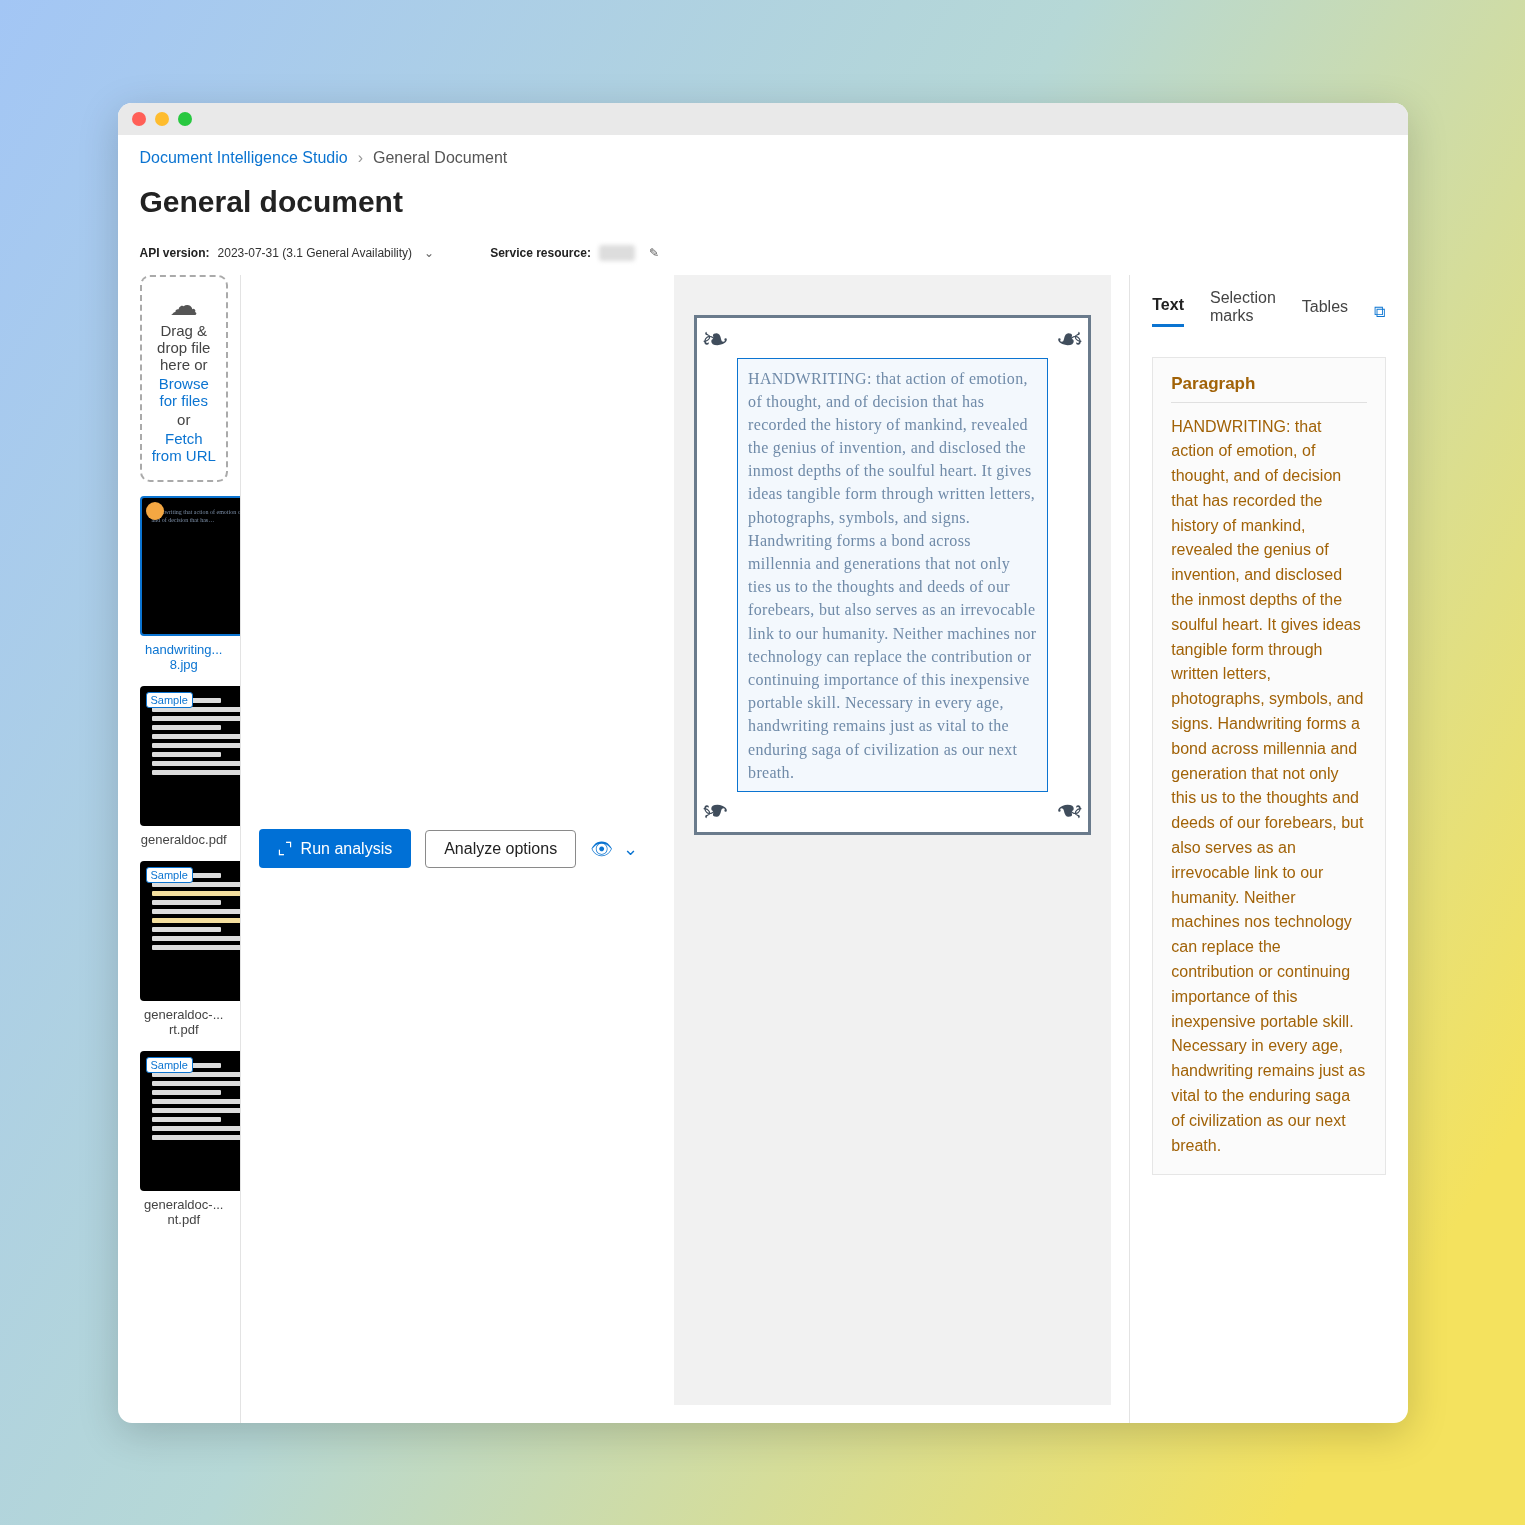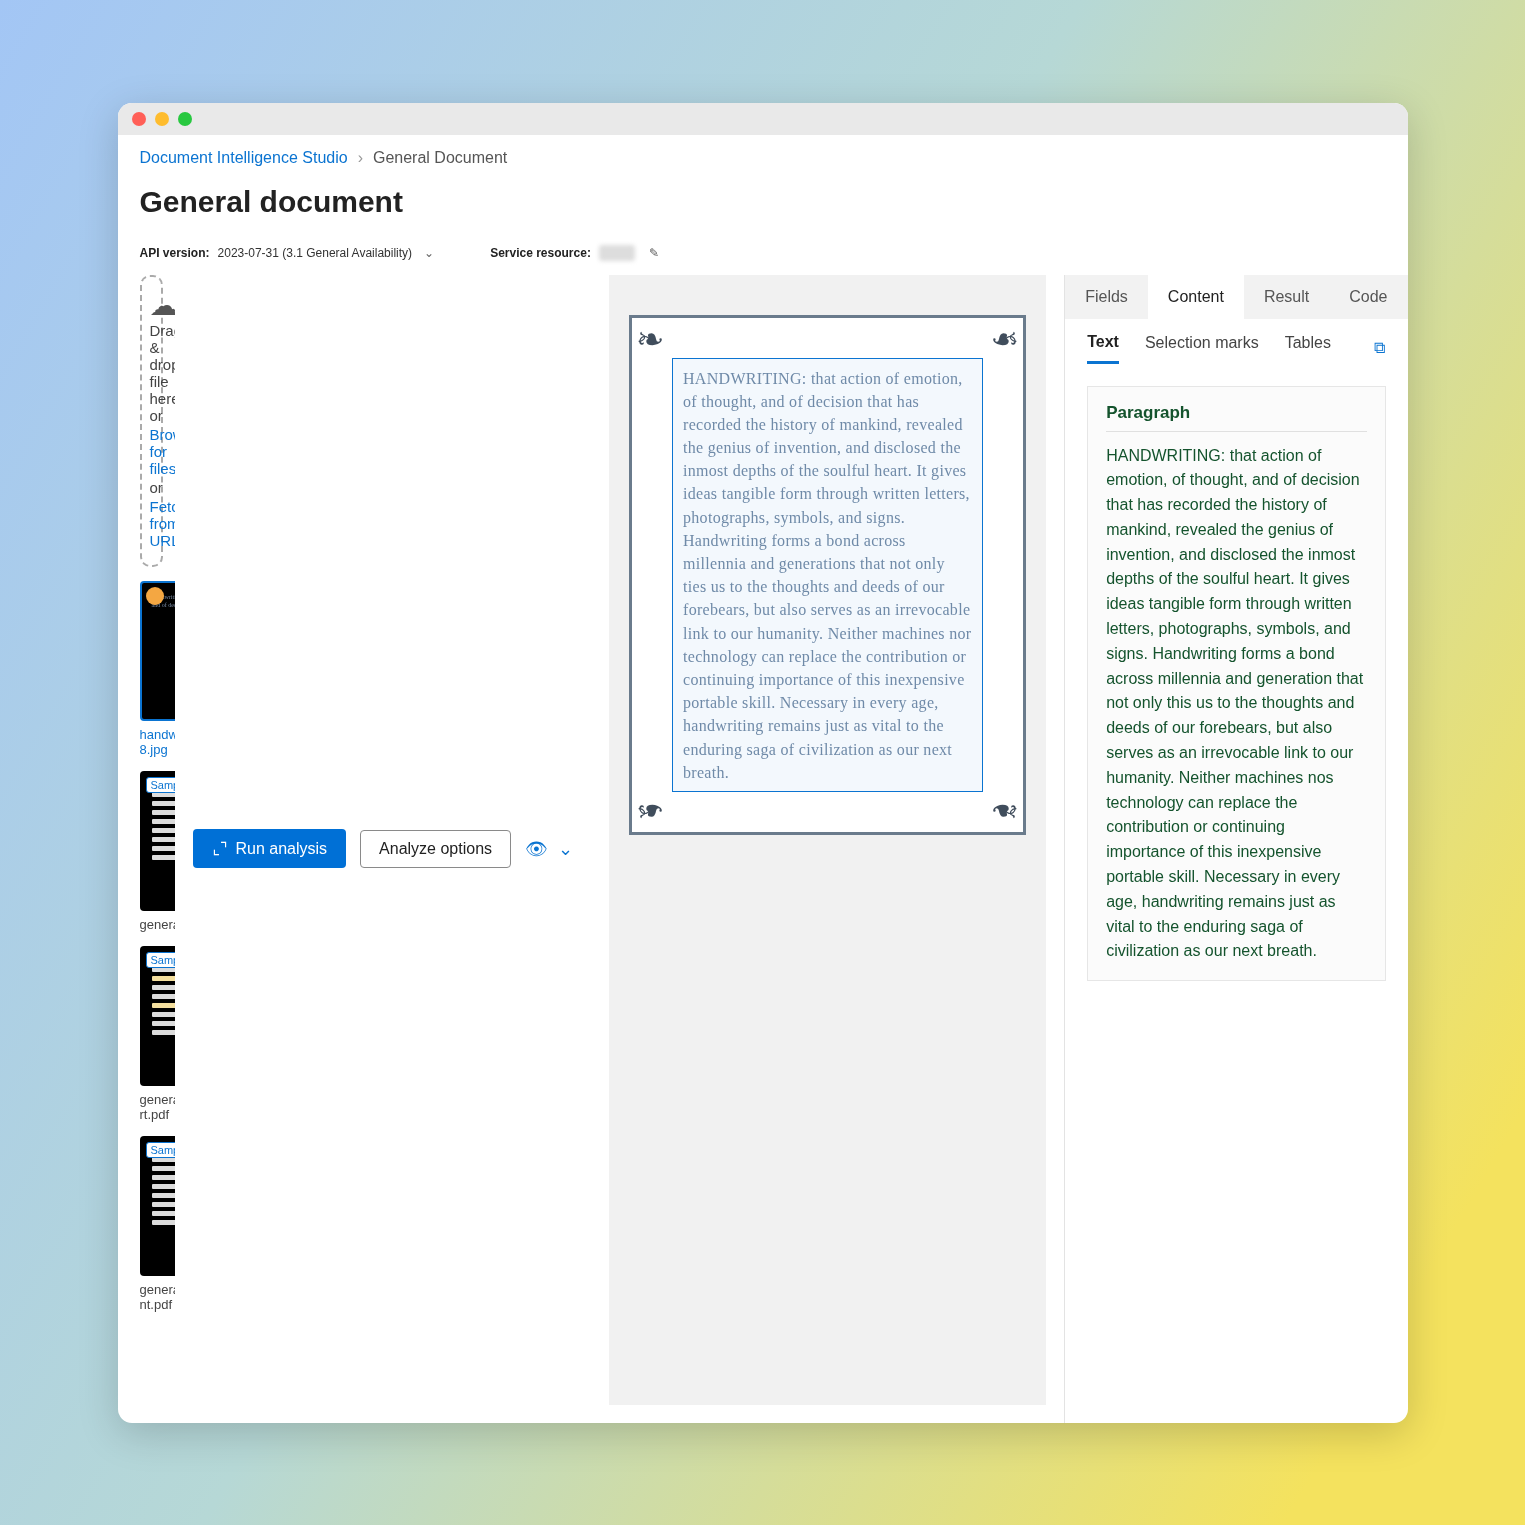--- a/index.html
+++ b/index.html
@@ -69,21 +69,21 @@
   .hw-sel{position:absolute;inset:40px;border:1.5px solid #0b74d1;background:rgba(11,116,209,0.05);padding:8px 10px;font-family:"Brush Script MT","Segoe Script",cursive;font-size:16px;line-height:1.45;color:#6f8aa8;overflow:hidden;letter-spacing:0.3px}
   
   .right{width:410px;display:flex;flex-direction:column;border-left:1px solid #e3e3e3}
   .tabs1{display:flex;background:#f2f2f2;font-size:16px}
   .tabs1 .t{padding:13px 20px;color:#555;cursor:pointer}
   .tabs1 .t.active{background:#fff;color:#222;font-weight:400}
   .tabs2{display:flex;gap:26px;padding:14px 22px 0;font-size:16px;color:#444;align-items:center}
   .tabs2 .t{padding-bottom:10px;cursor:pointer}
   .tabs2 .t.active{font-weight:700;color:#222;border-bottom:3px solid #0b74d1}
   .tabs2 .copy{margin-left:auto;color:#0b74d1;cursor:pointer}
-  .panel{margin:22px;padding:16px 18px;border:1px solid #e6e6e6;background:#fbfbfb;font-size:16px;color:#14532d}
+  .panel{margin:22px;padding:16px 18px;border:1px solid #e6e6e6;background:#fbfbfb;font-size:16px;color:#a16207}
   .panel h4{font-size:17px;font-weight:700;border-bottom:1px solid #e0e0e0;padding-bottom:8px;margin-bottom:12px}
   .panel p{line-height:1.55}
 </style>
 </head>
 <body>
 
 <div class="window">
 
   <div class="mac-bar">
     <div class="dot r"></div>
@@ -202,26 +202,20 @@
           <div class="corner tl">❧</div>
           <div class="corner tr">❧</div>
           <div class="corner bl">❧</div>
           <div class="corner br">❧</div>
           <div class="hw-sel">HANDWRITING: that action of emotion, of thought, and of decision that has recorded the history of mankind, revealed the genius of invention, and disclosed the inmost depths of the soulful heart. It gives ideas tangible form through written letters, photographs, symbols, and signs. Handwriting forms a bond across millennia and generations that not only ties us to the thoughts and deeds of our forebears, but also serves as an irrevocable link to our humanity. Neither machines nor technology can replace the contribution or continuing importance of this inexpensive portable skill. Necessary in every age, handwriting remains just as vital to the enduring saga of civilization as our next breath.</div>
         </div>
       </div>
     </div>
 
     <div class="right">
-      <div class="tabs1" id="tabs1">
-          <div class="t">Fields</div>
-          <div class="t active">Content</div>
-          <div class="t">Result</div>
-          <div class="t">Code</div>
-        </div>
       <div class="tabs2" id="tabs2">
           <div class="t active">Text</div>
           <div class="t">Selection marks</div>
           <div class="t">Tables</div>
           <span class="copy">⧉</span>
         </div>
       <div class="panel">
         <h4>Paragraph</h4>
         <p>HANDWRITING: that action of emotion, of thought, and of decision that has recorded the history of mankind, revealed the genius of invention, and disclosed the inmost depths of the soulful heart. It gives ideas tangible form through written letters, photographs, symbols, and signs. Handwriting forms a bond across millennia and generation that not only this us to the thoughts and deeds of our forebears, but also serves as an irrevocable link to our humanity. Neither machines nos technology can replace the contribution or continuing importance of this inexpensive portable skill. Necessary in every age, handwriting remains just as vital to the enduring saga of civilization as our next breath.</p>
       </div>

